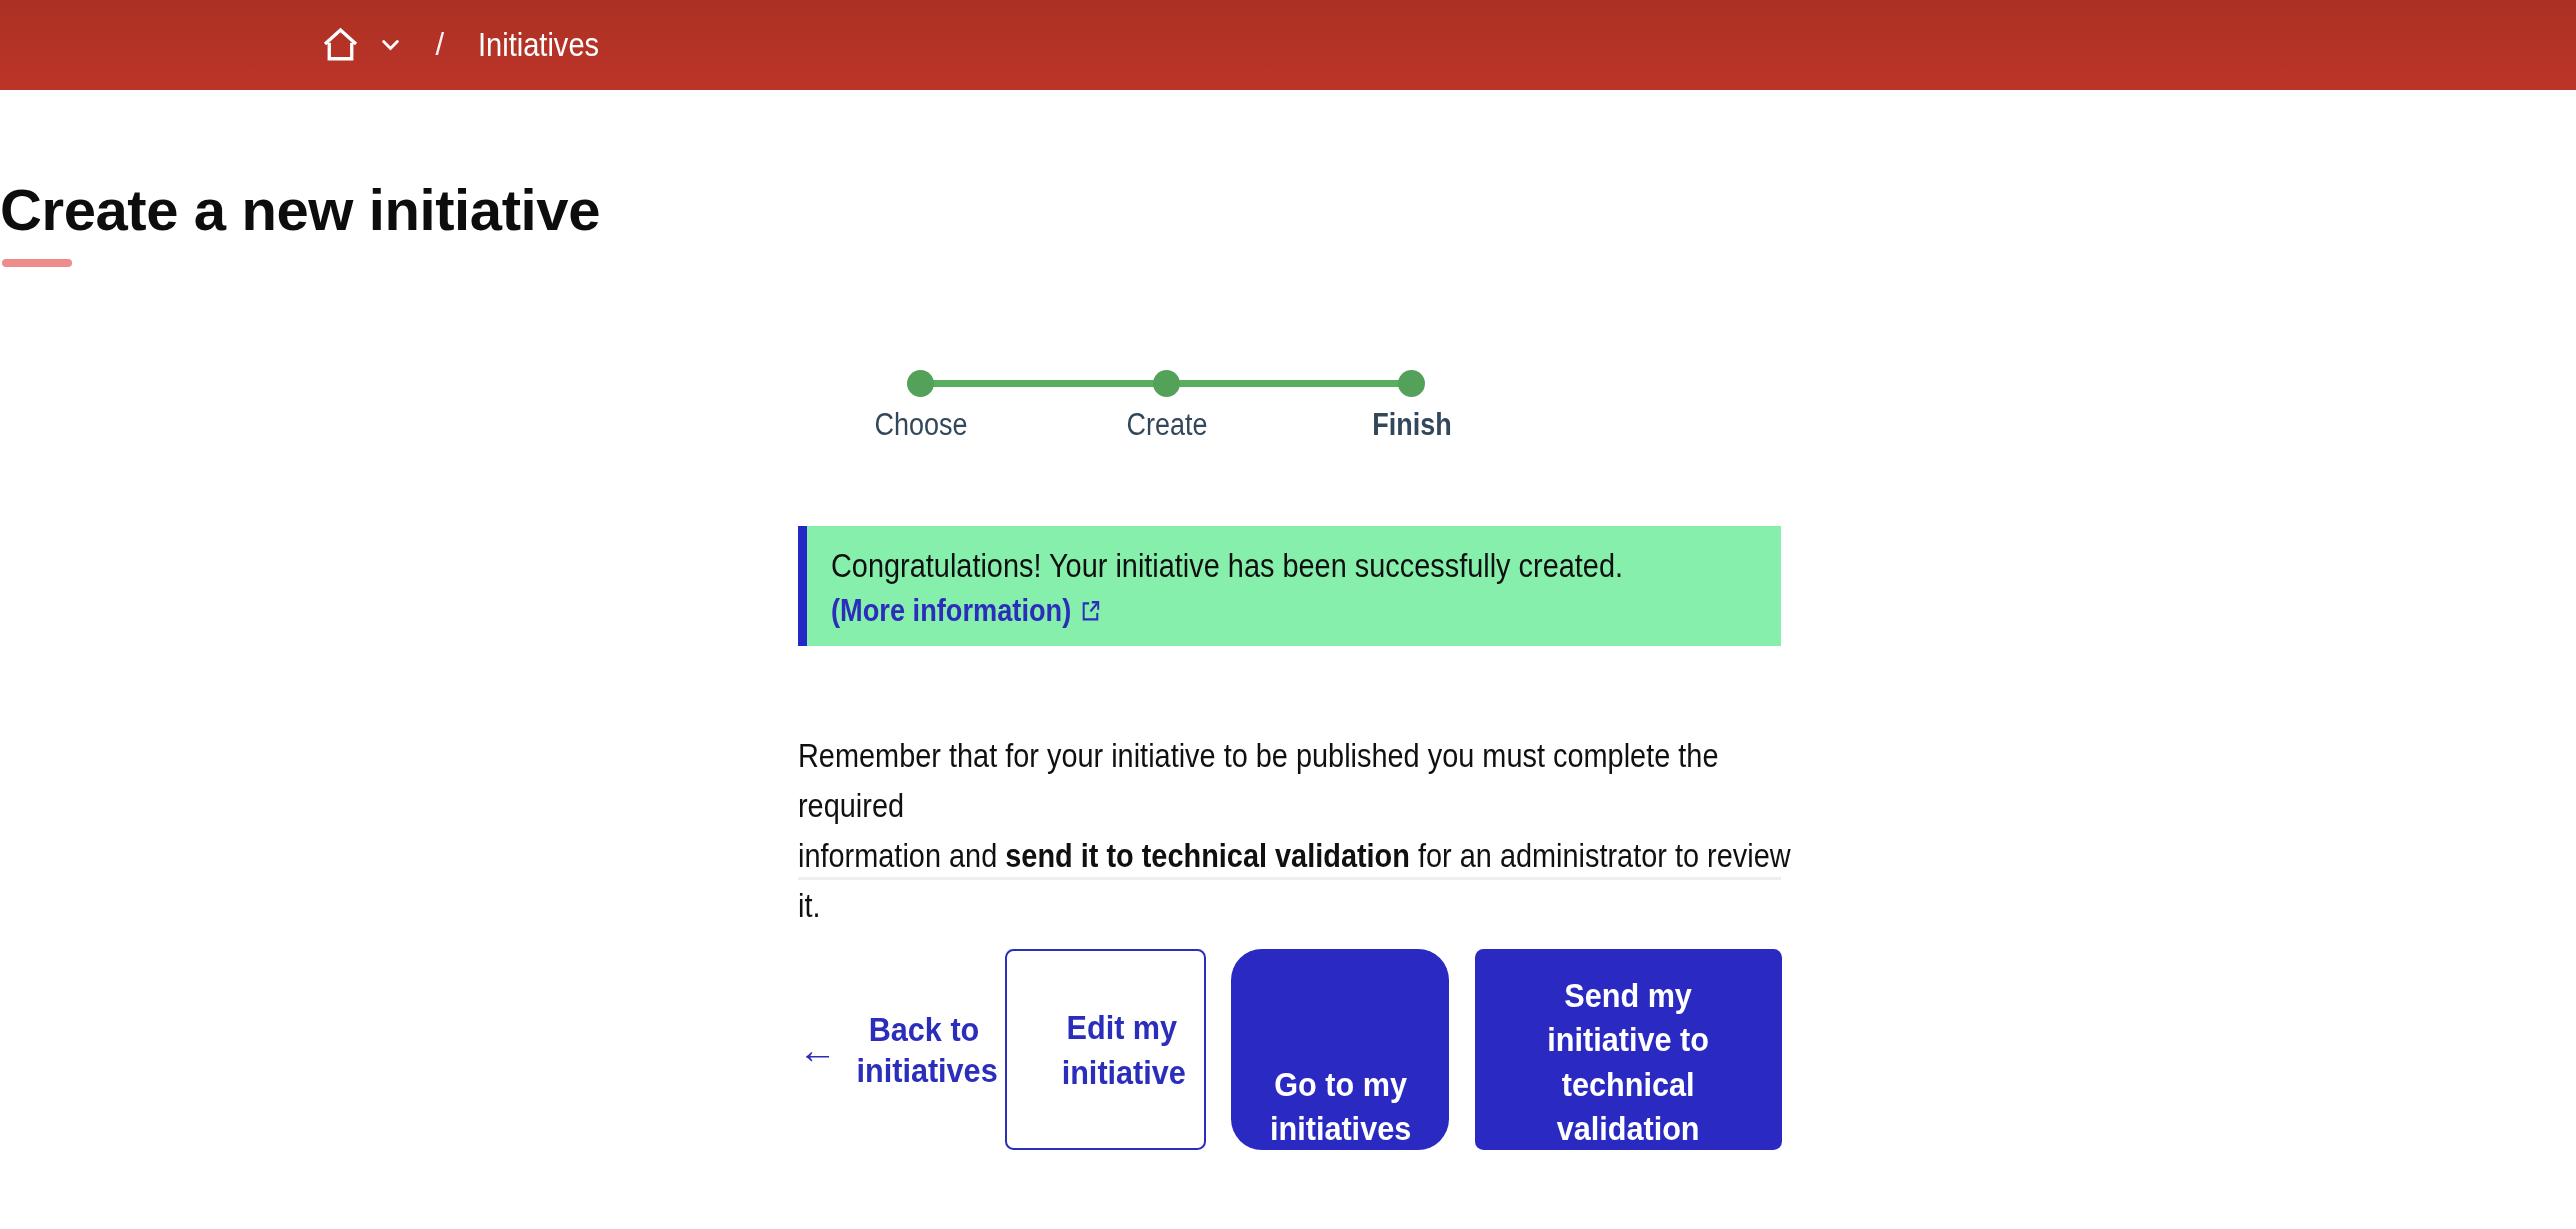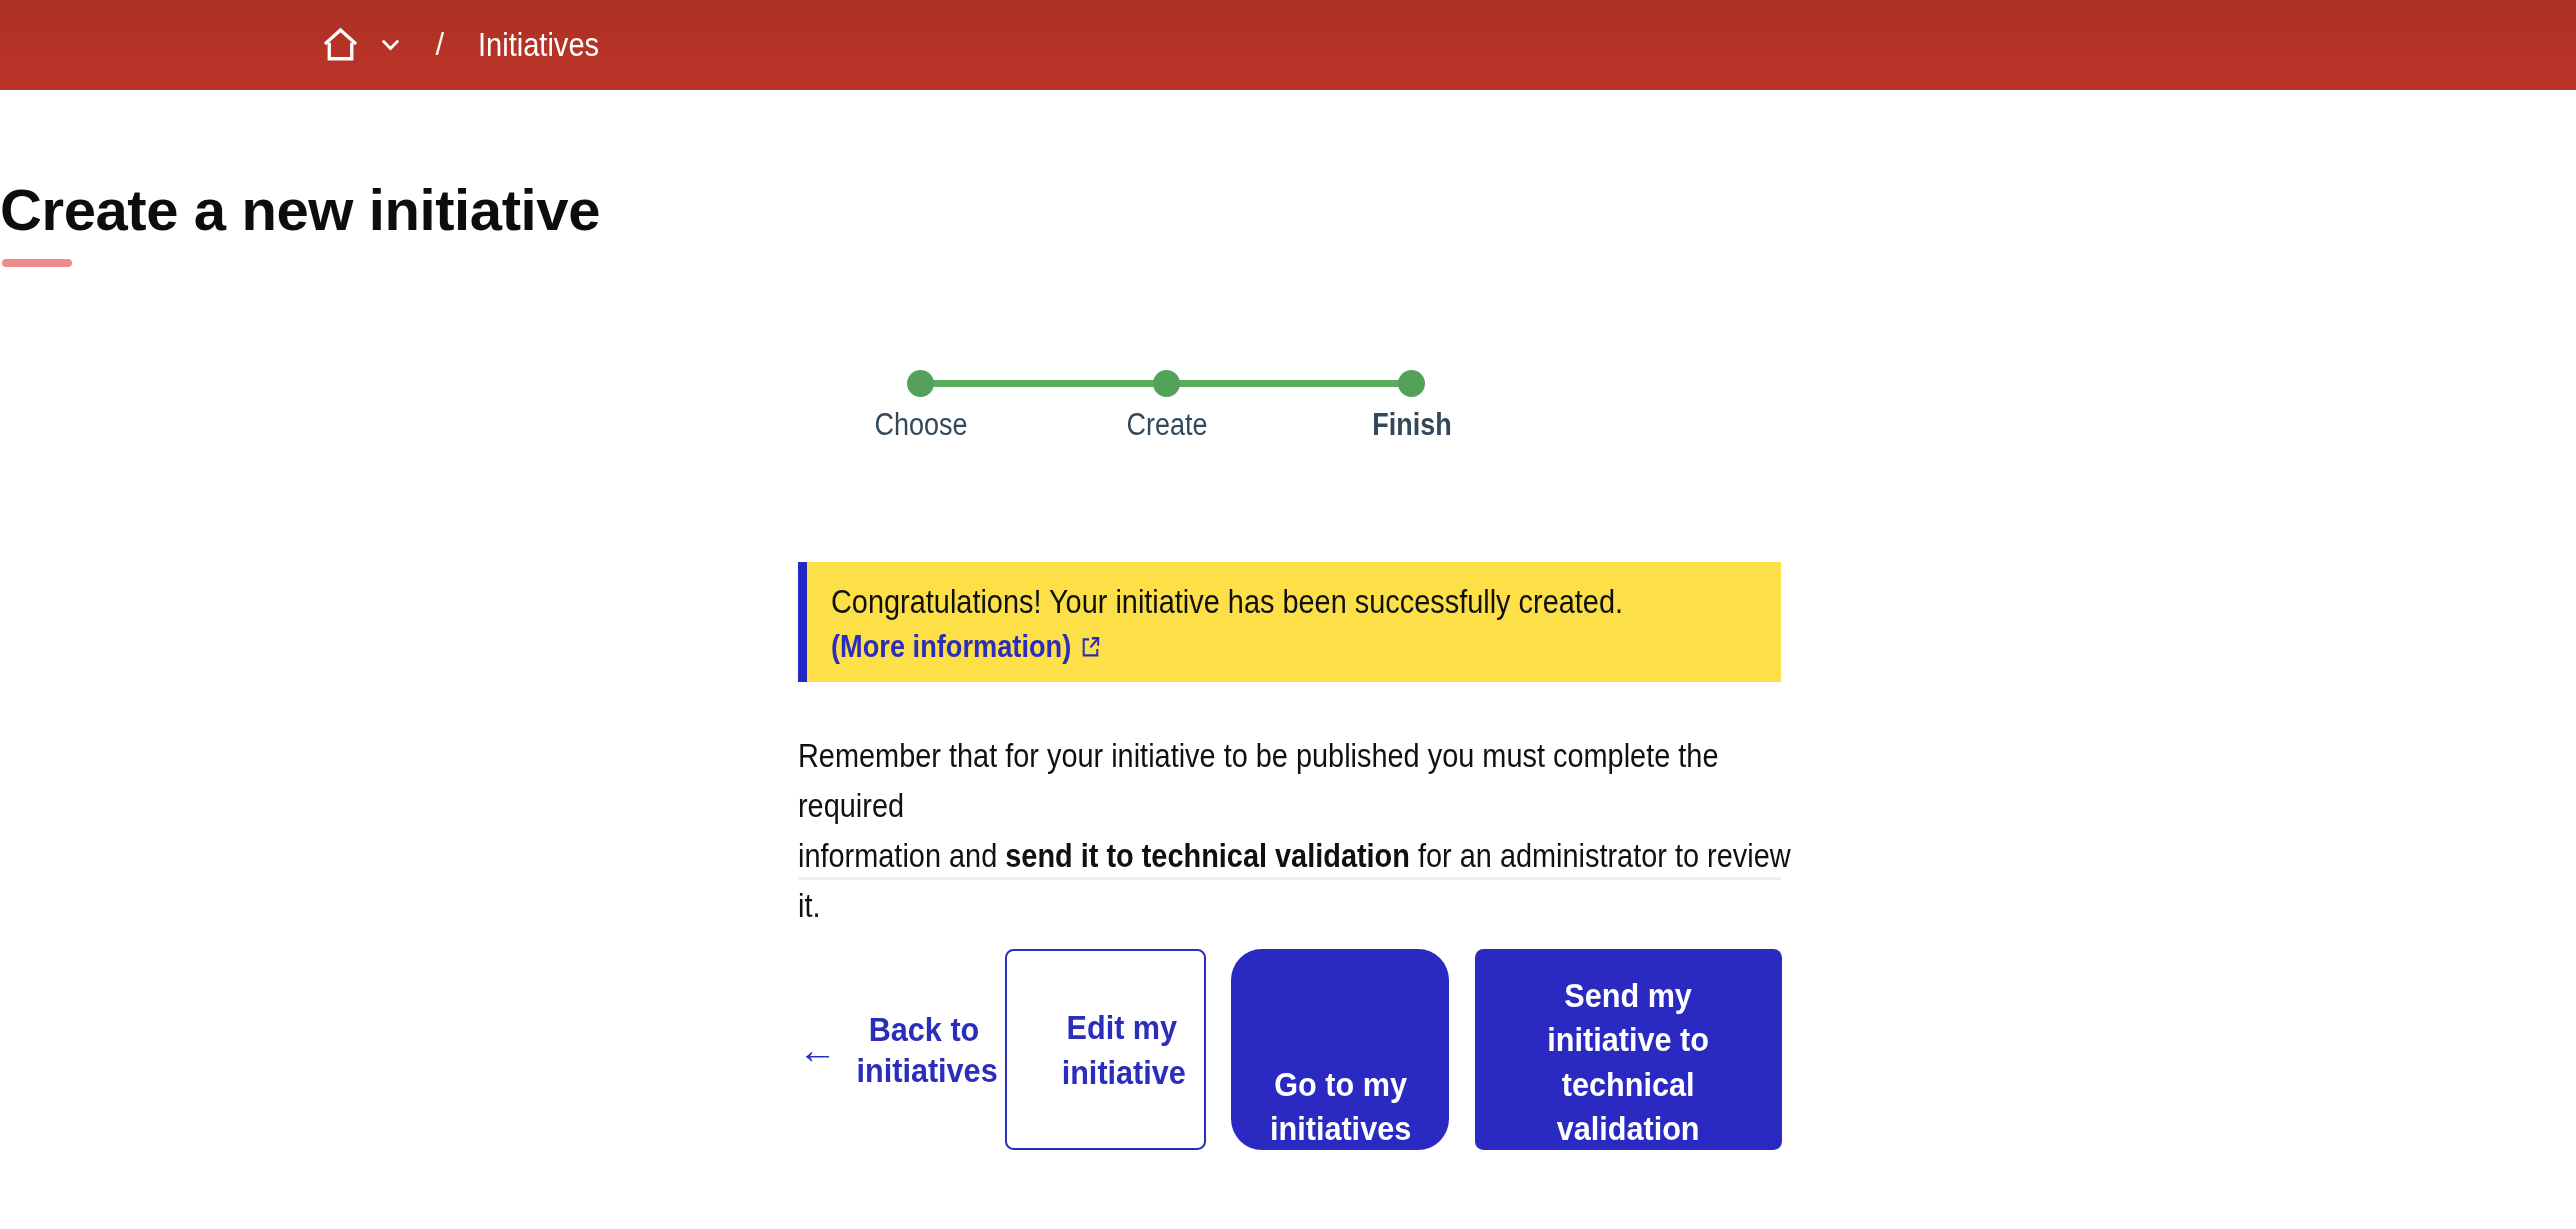--- a/index.html
+++ b/index.html
@@ -52,23 +52,22 @@
   .step-label {
     position:absolute; top:63px; width:188px; text-align:center;
     font-size:31px; color:#33475a;
     transform:scaleX(.87); transform-origin:center;
   }
   .step-label.s1 { left:29px; } .step-label.s2 { left:275px; } .step-label.s3 { left:520px; font-weight:bold; }
 
   
   .alert {
     position:absolute; left:798px; top:526px; width:983px; height:120px;
-    background:#fde047; border-left:9.4px solid #2429c6;
+    background:#86efac; border-left:9.4px solid #2429c6;
     padding:21.3px 25.6px 0 24px;
-    margin-top:36px;
   }
   .alert-inner { transform:scaleX(.85); transform-origin:left center; width:1126px; }
   .alert-msg { font-size:34px; color:#101010; line-height:1.1; }
   .alert-link {
     margin-top:7.7px; display:flex; align-items:center; gap:10.2px;
     font-size:32px; font-weight:bold; color:#2b2dbb; text-decoration:none;
     cursor:pointer; width:max-content;
   }
 
   

